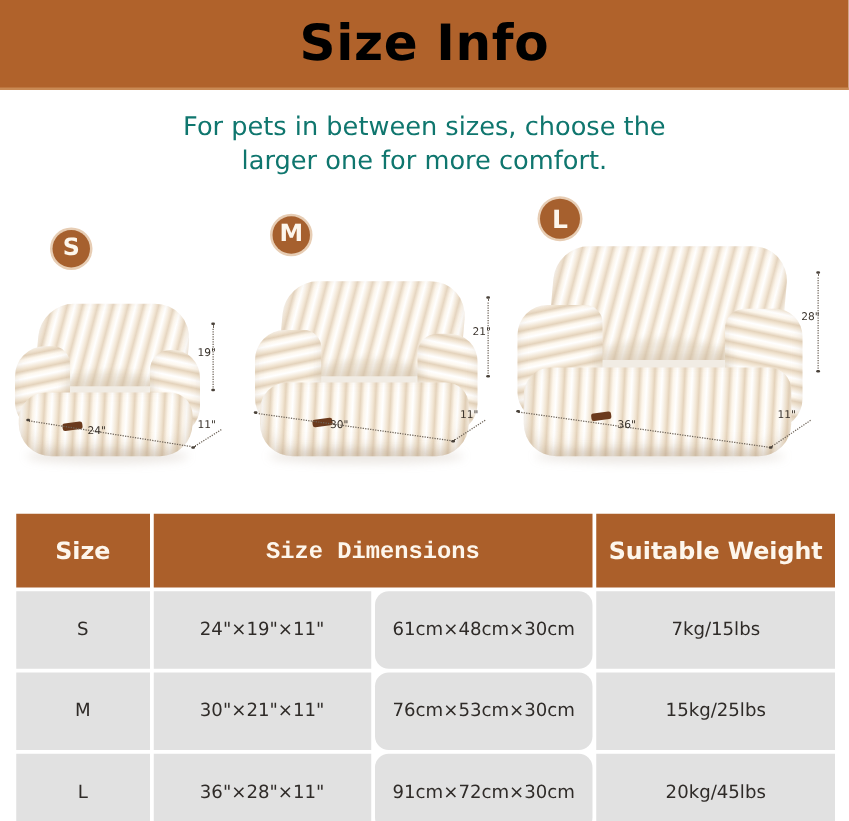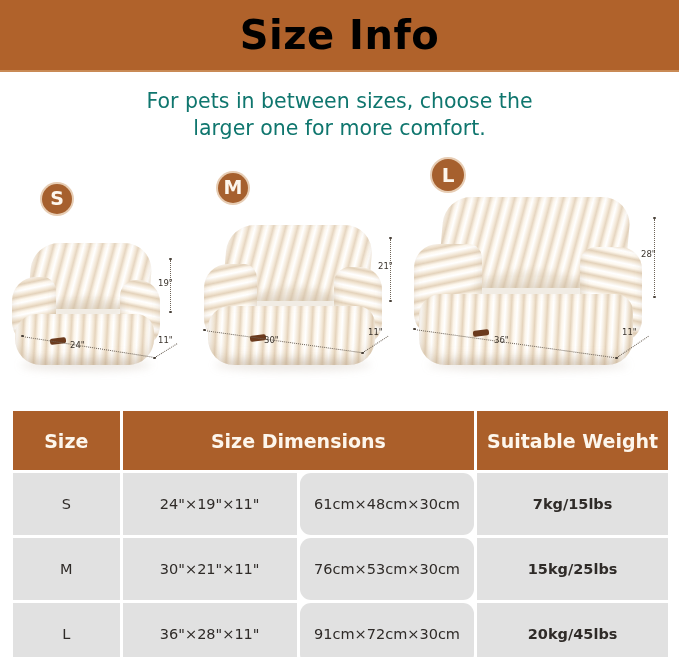--- a/index.html
+++ b/index.html
@@ -266,22 +266,22 @@
     justify-content: center;
     margin-right: 3px;
     box-sizing: border-box;
     text-align: right;
   }
   .cell:last-child { margin-right: 2px; }
 
   .c-size   { width: 110px; }
   .c-dim    { width: 180px; }
   .c-dim2   { width: 180px; border-radius: 11px; }
-  .c-dimhdr { width: 363px; }
-  .c-weight { width: 197px; font-weight: bold; }
+  .c-dimhdr { width: 363px; font-family: Liberation Mono, monospace; }
+  .c-weight { width: 197px; }
 </style>
 </head>
 <body>
 
 <div class="banner">
   <h1 class="banner-title">Size Info</h1>
   <div class="banner-underline"></div>
 </div>
 
 <div class="subtitle-wrap">

